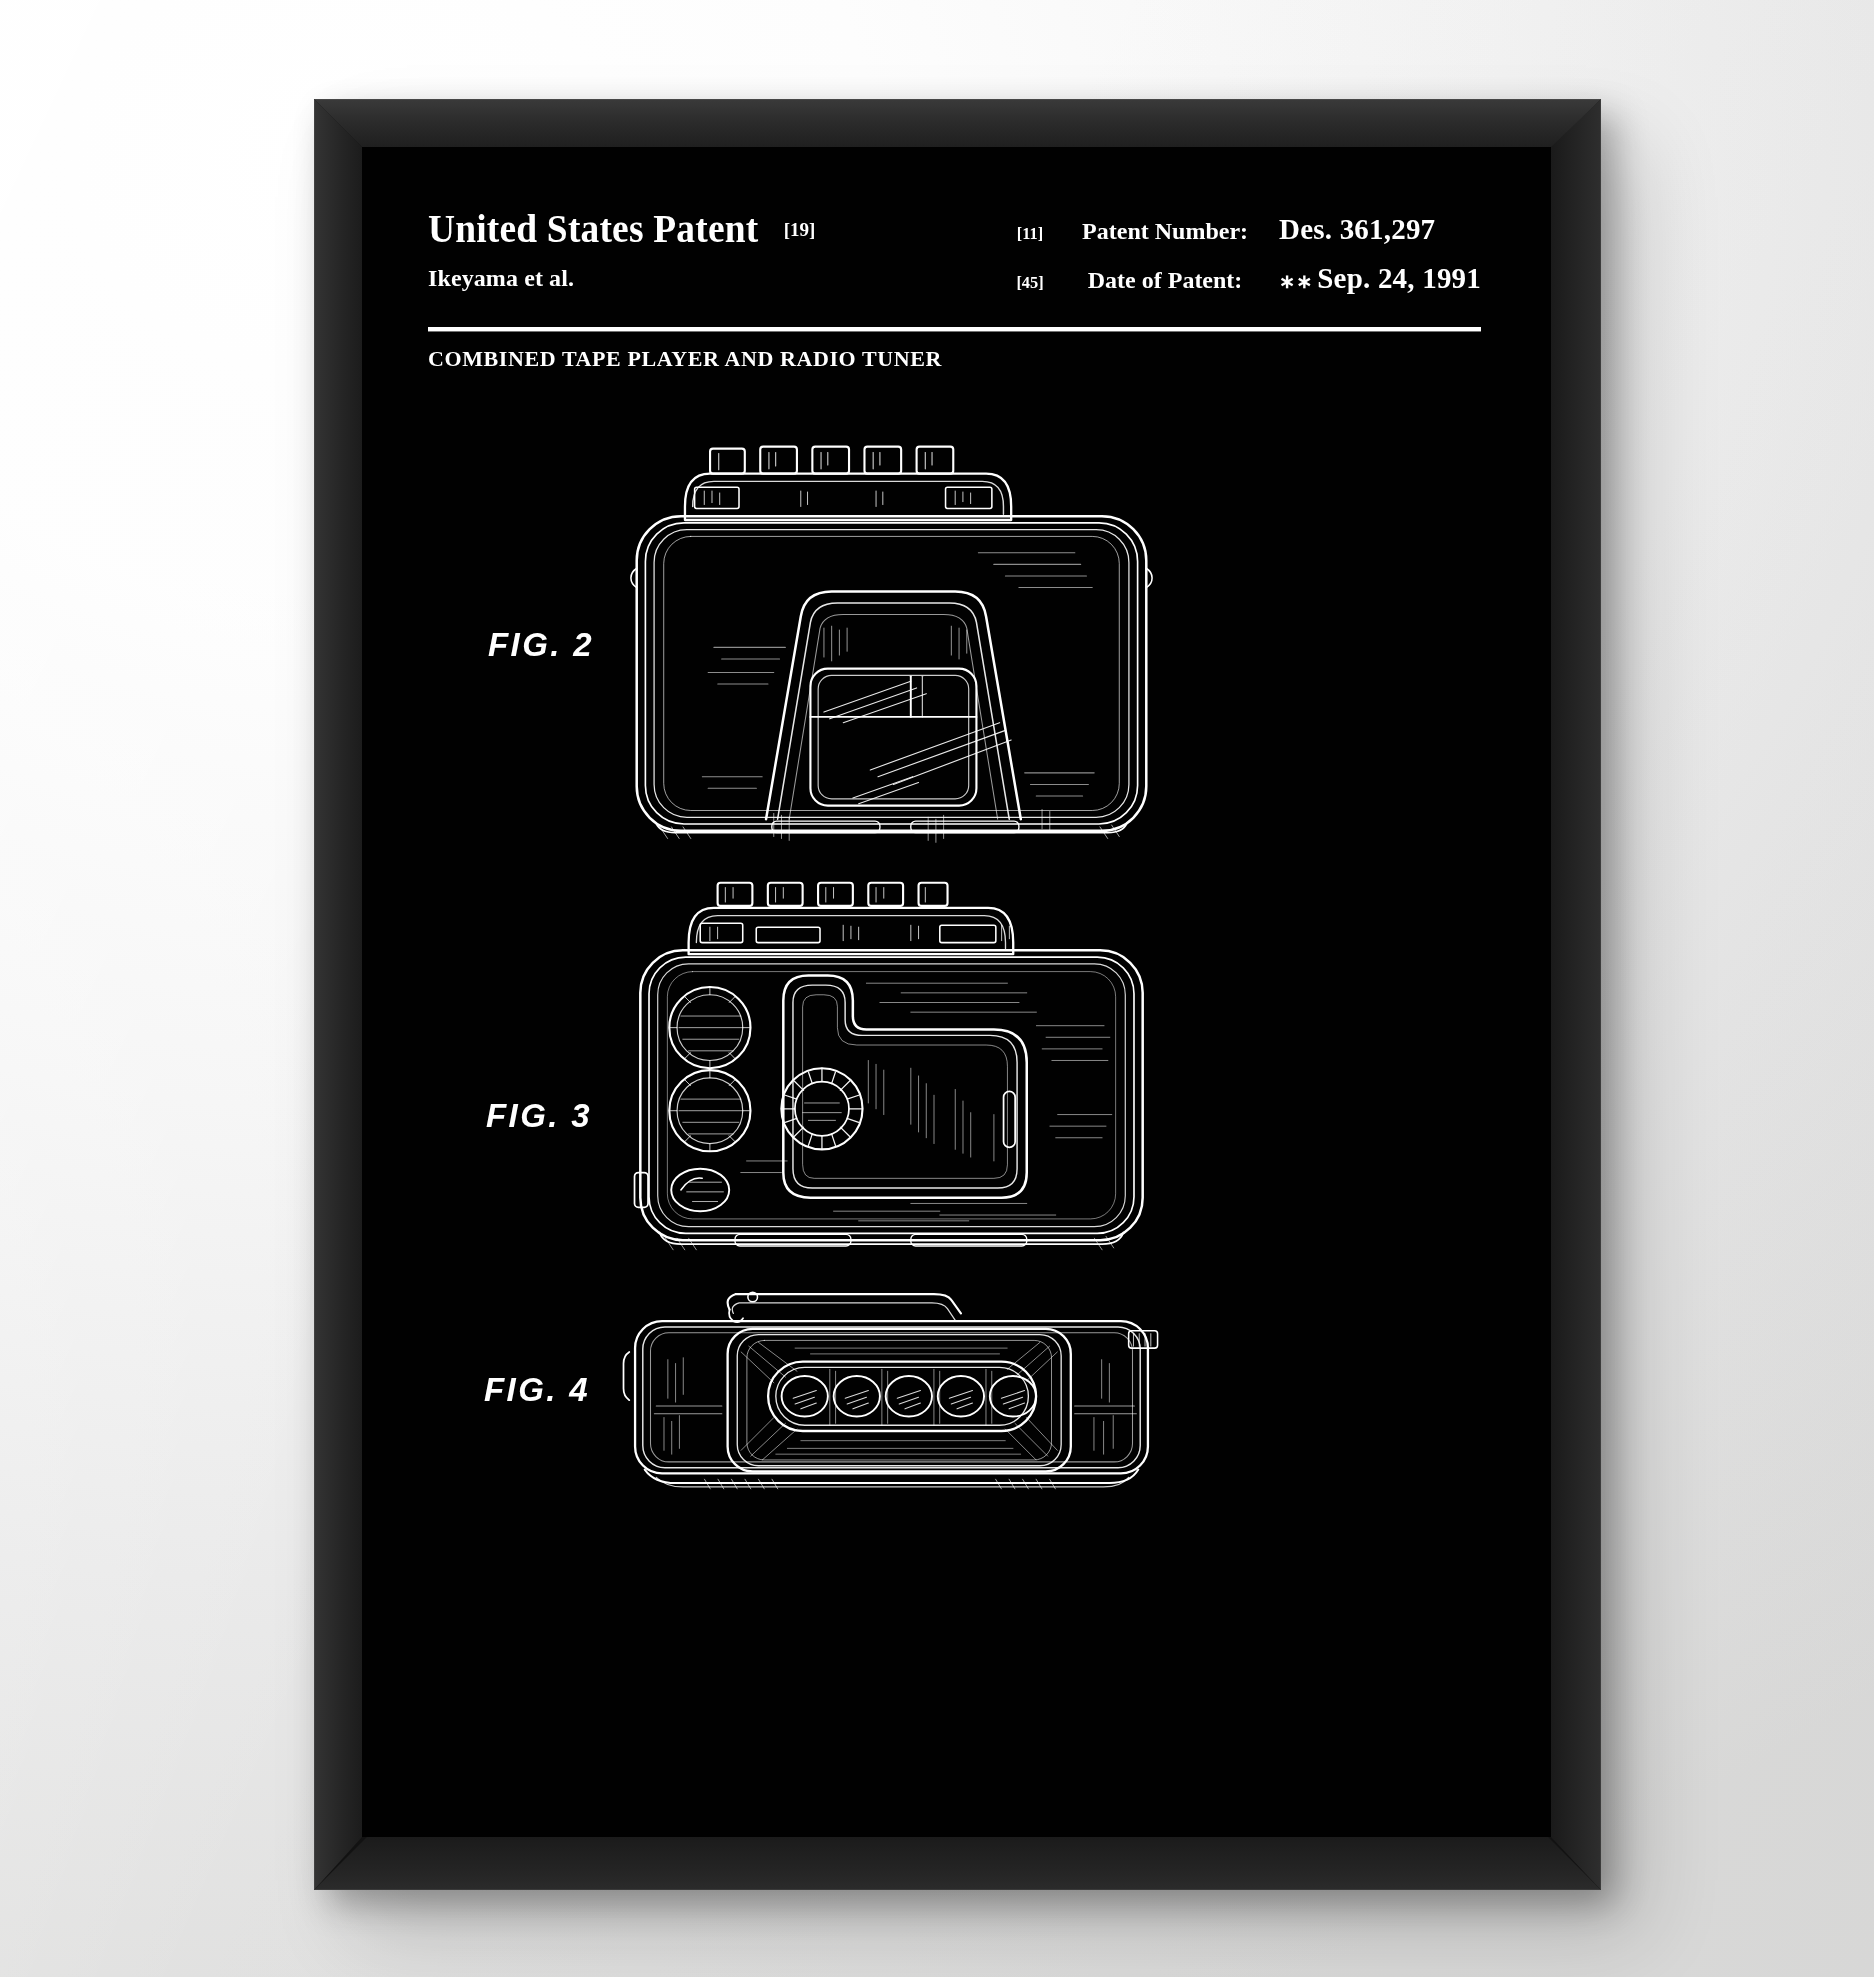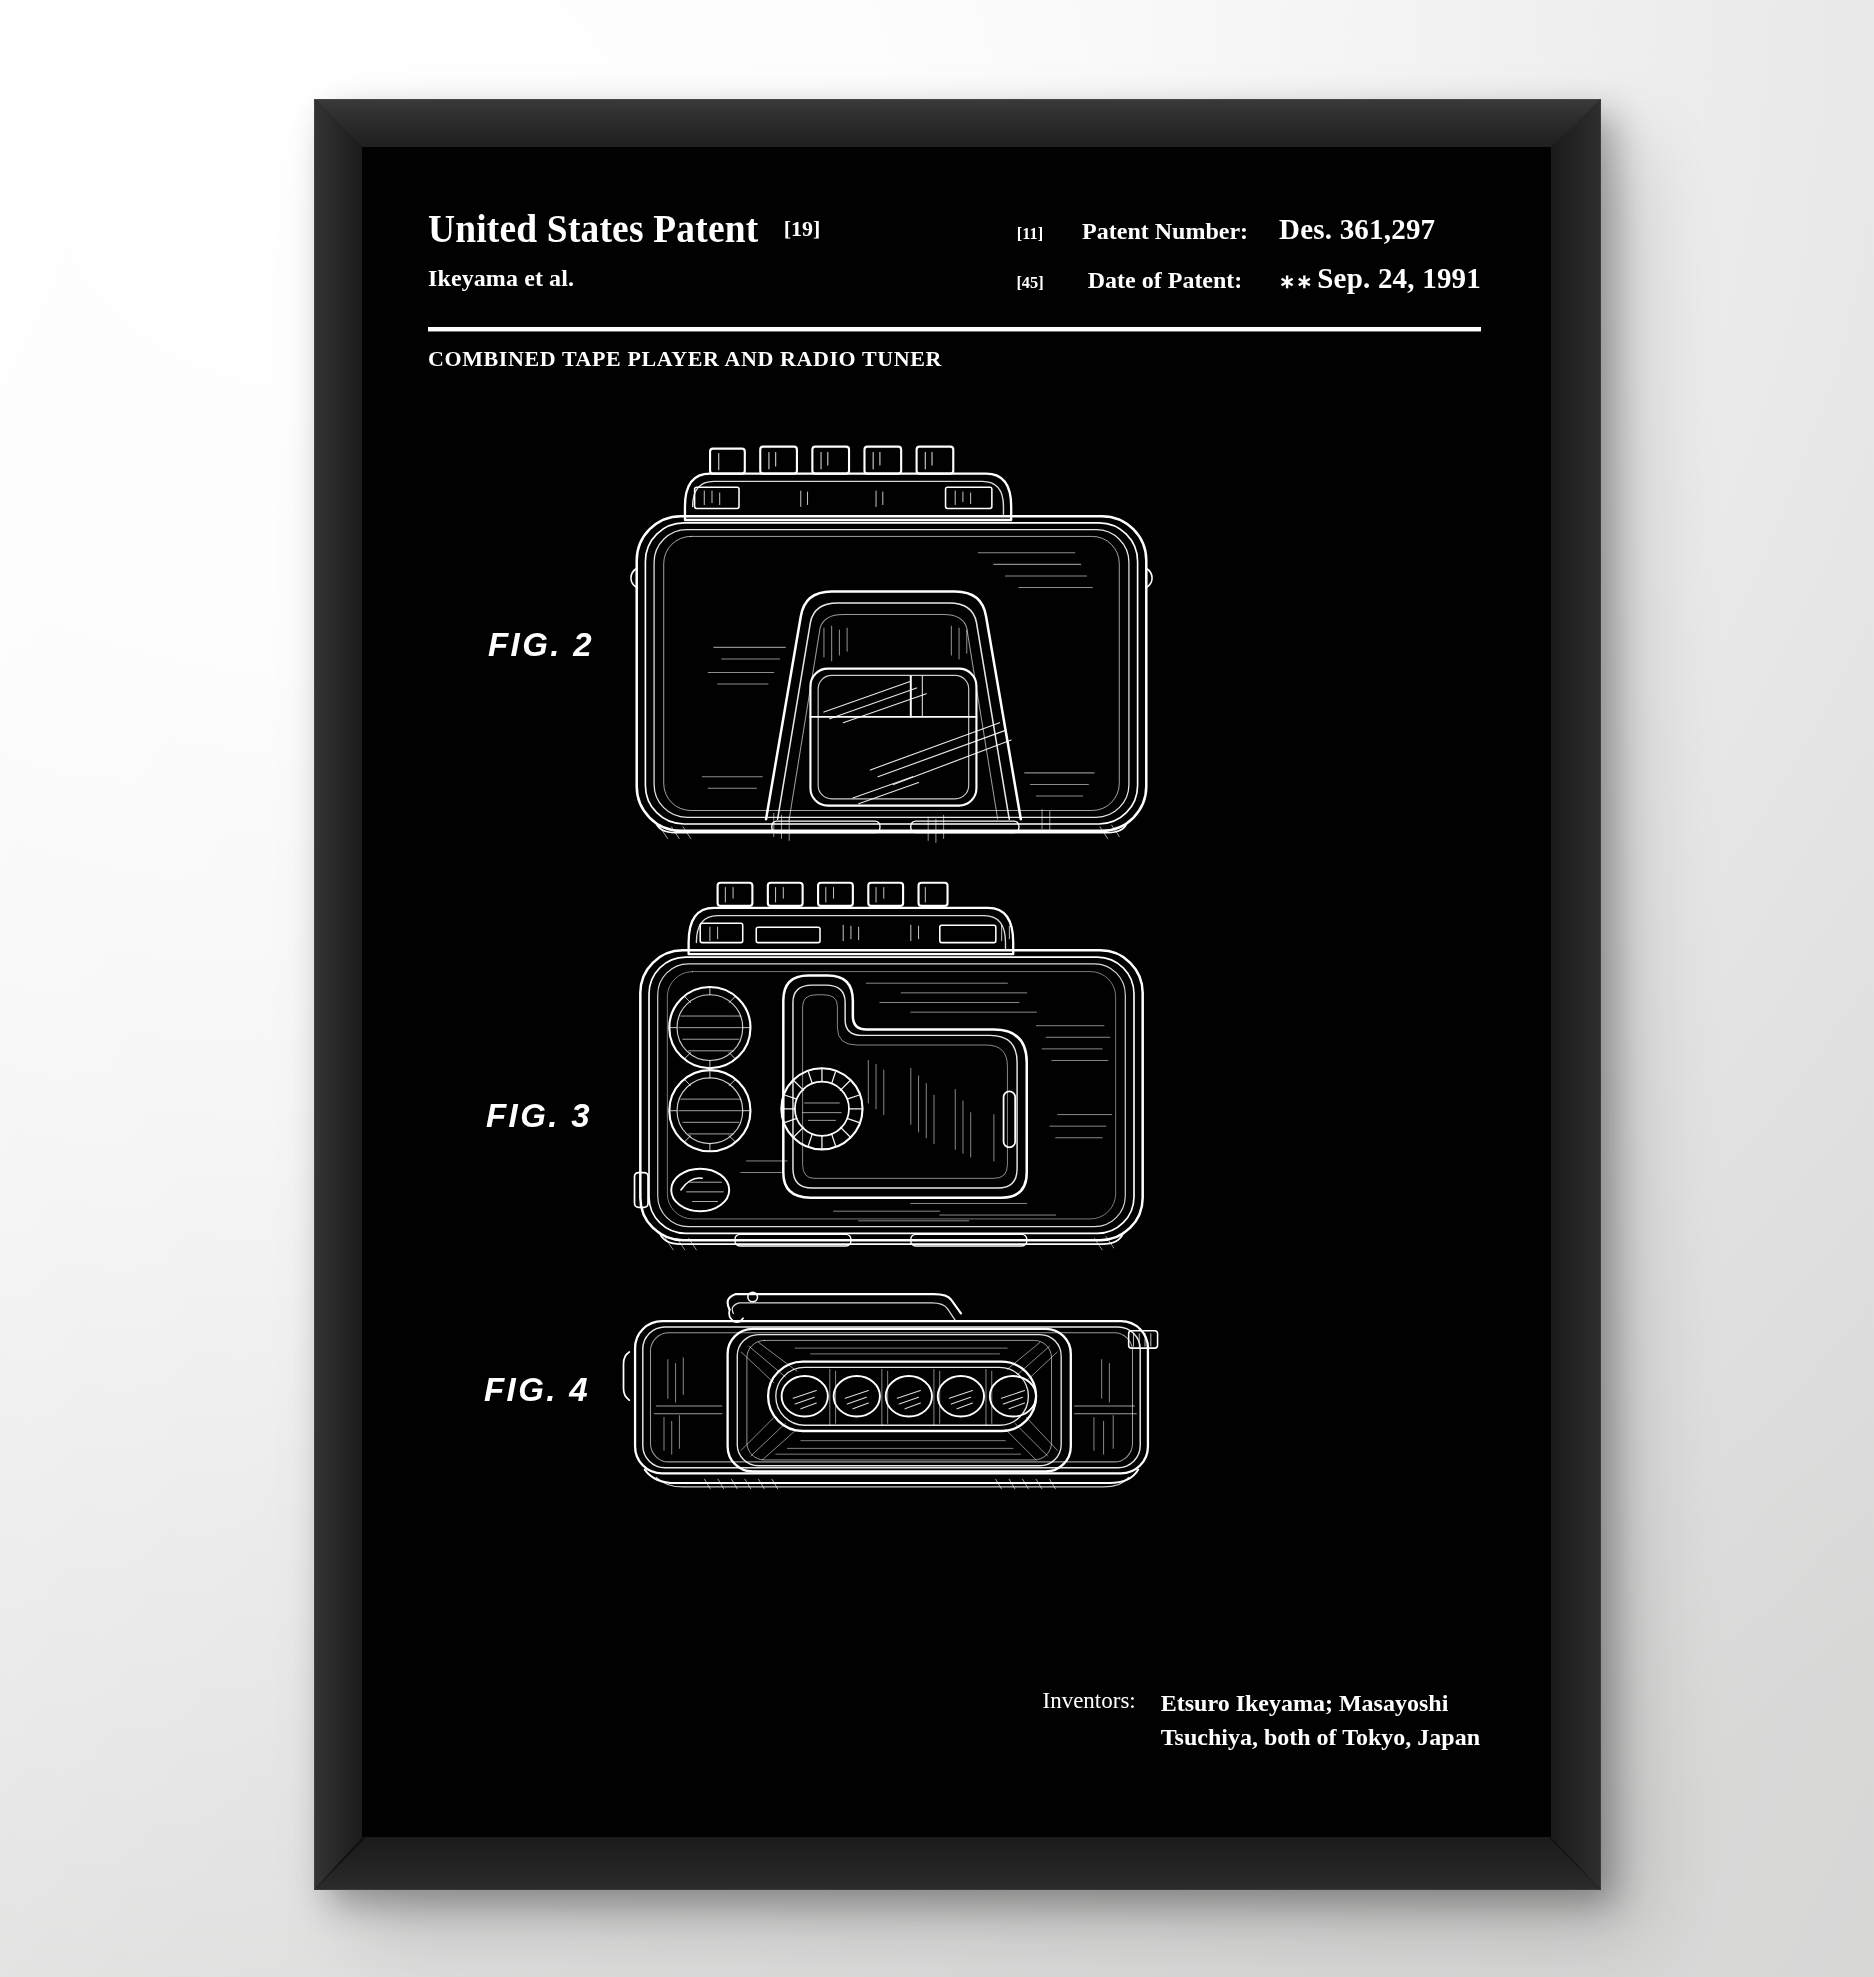--- a/index.html
+++ b/index.html
@@ -69,21 +69,21 @@
   
   .hdr{position:relative;height:108px;}
   .hdr-left{position:absolute;left:0;top:0;}
   .usp{
     font-family:"Liberation Serif", serif;
     font-weight:bold;font-size:39px;letter-spacing:0.2px;
     line-height:1;
     display:inline-block;vertical-align:baseline;
     transform:scaleX(.96);transform-origin:left bottom;
   }
-  .brk{font-size:22px;font-weight:bold;vertical-align:5.8px;margin-left:11.6px;
+  .brk{font-size:19px;font-weight:bold;vertical-align:5.8px;margin-left:11.6px;
        font-family:"Liberation Serif", serif;}
   .applicant{
     font-family:"Liberation Serif", serif;
     font-weight:bold;font-size:24px;margin-top:17.4px;letter-spacing:0.1px;
   }
   .hdr-right{position:absolute;right:0;top:3.9px;text-align:center;}
   .hdr-row{display:flex;align-items:baseline;white-space:nowrap;}
   .hdr-row + .hdr-row{margin-top:16.4px;}
   .hdr-row .brk2{
     font-family:"Liberation Serif", serif;
@@ -589,24 +589,17 @@
                 <line x1="416" y1="216" x2="422" y2="226"></line>
                 <line x1="430" y1="216" x2="436" y2="226"></line>
                 <line x1="444" y1="216" x2="450" y2="226"></line>
               </g>
             </g>
           </svg>
         </div>
 
       </div>
 
-      <div id="inventors">
-        <div class="ilbl">Inventors:</div>
-        <div class="ival">
-          <div>Etsuro Ikeyama; Masayoshi</div>
-          <div>Tsuchiya, both of Tokyo, Japan</div>
-        </div>
-      </div>
 
     </div>
   </div>
 </div>
 
 
 </body></html>

